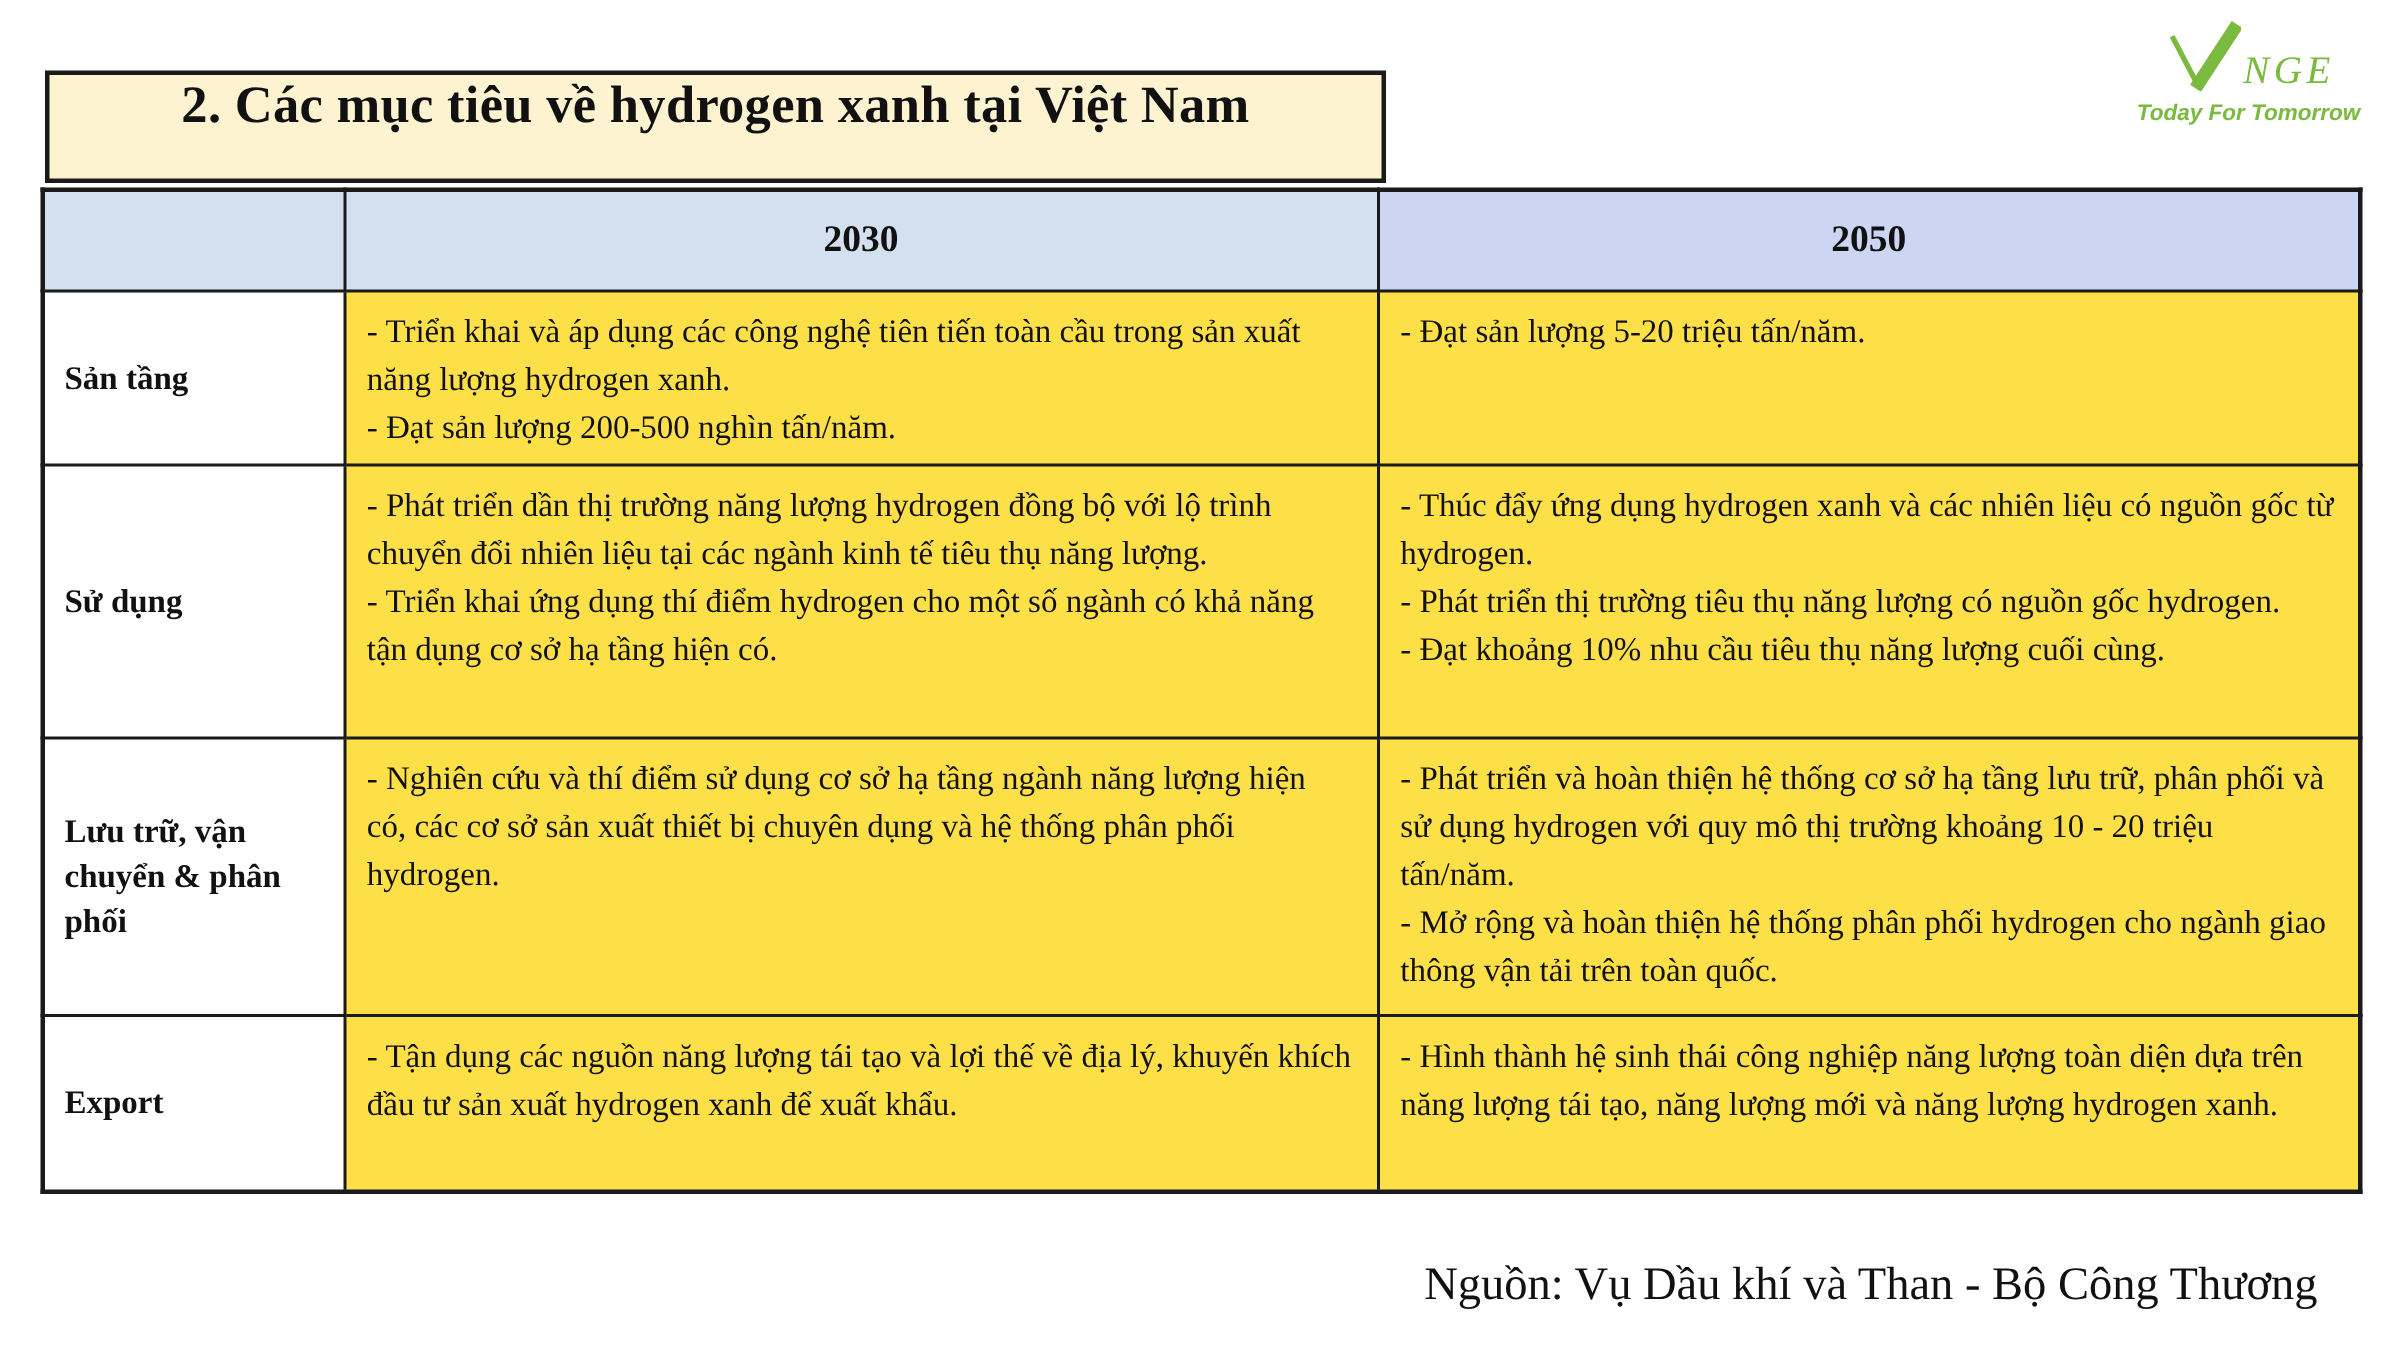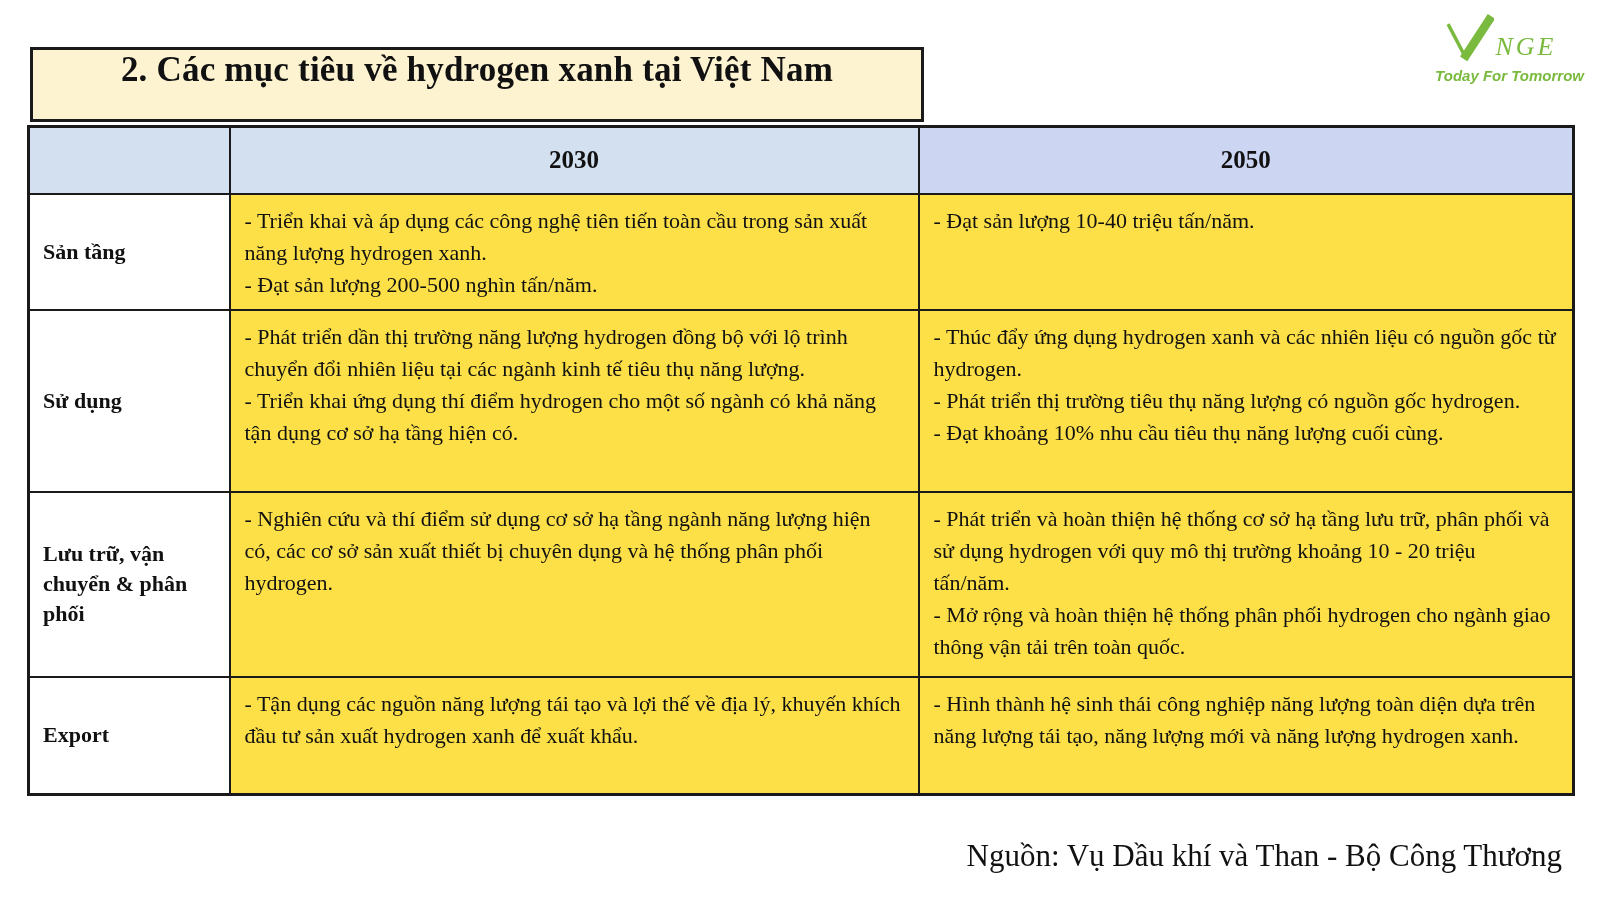--- a/index.html
+++ b/index.html
@@ -26,21 +26,21 @@
     letter-spacing: 0.2px;
     white-space: nowrap;
     margin-top: 20px;
   }
 
   
   .logo {
     position: absolute;
     right: 16px; top: 12px;
     width: 170px;
-    text-align: right;
+    text-align: center;
     color: var(--logo-green, #7aba3e);
   }
   .logo-mark {
     display: flex; align-items: flex-end; justify-content: center;
     height: 52px;
   }
   .logo-v { display: block; }
   .logo-v .thin  { stroke: var(--logo-green, #7aba3e); stroke-width: 4;  fill: none; }
   .logo-v .thick { stroke: var(--logo-green, #7aba3e); stroke-width: 10; fill: none; }
   .logo-rest {
@@ -103,21 +103,21 @@
   }
   tr.r1 { height: 116px; }
   tr.r2 { height: 182px; }
   tr.r3 { height: 185px; }
   tr.r4 { height: 118px; }
   .bullet { margin: 0; }
 
   
   .source-line {
     position: absolute;
-    right: 38px; top: 838px;
+    right: 55px; top: 838px;
     font-size: 31px;
     white-space: nowrap;
   }
 </style>
 </head>
 <body>
 
 <div class="slide">
 
   <div class="title-box">
@@ -150,21 +150,21 @@
         </tr>
       </thead>
       <tbody>
         <tr class="r1">
           <th class="row-label">Sản tầng</th>
           <td class="cell">
               <div class="bullet">- Triển khai và áp dụng các công nghệ tiên tiến toàn cầu trong sản xuất năng lượng hydrogen xanh.</div>
               <div class="bullet">- Đạt sản lượng 200-500 nghìn tấn/năm.</div>
             </td>
           <td class="cell">
-              <div class="bullet">- Đạt sản lượng 10-40 triệu tấn/năm.</div>
+              <div class="bullet">- Đạt sản lượng 5-20 triệu tấn/năm.</div>
             </td>
         </tr>
         <tr class="r2">
           <th class="row-label">Sử dụng</th>
           <td class="cell">
               <div class="bullet">- Phát triển dần thị trường năng lượng hydrogen đồng bộ với lộ trình chuyển đổi nhiên liệu tại các ngành kinh tế tiêu thụ năng lượng.</div>
               <div class="bullet">- Triển khai ứng dụng thí điểm hydrogen cho một số ngành có khả năng tận dụng cơ sở hạ tầng hiện có.</div>
             </td>
           <td class="cell">
               <div class="bullet">- Thúc đẩy ứng dụng hydrogen xanh và các nhiên liệu có nguồn gốc từ hydrogen.</div>

